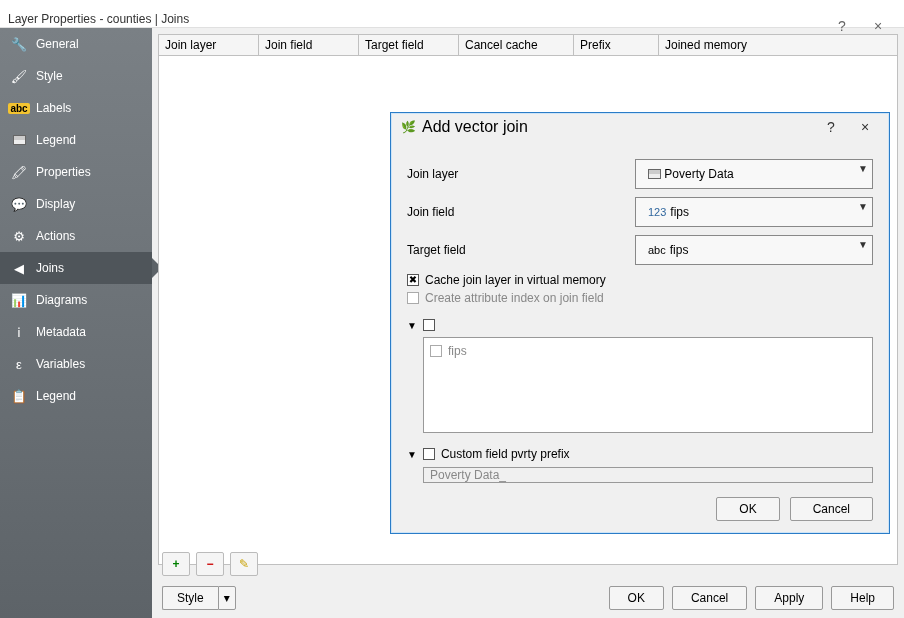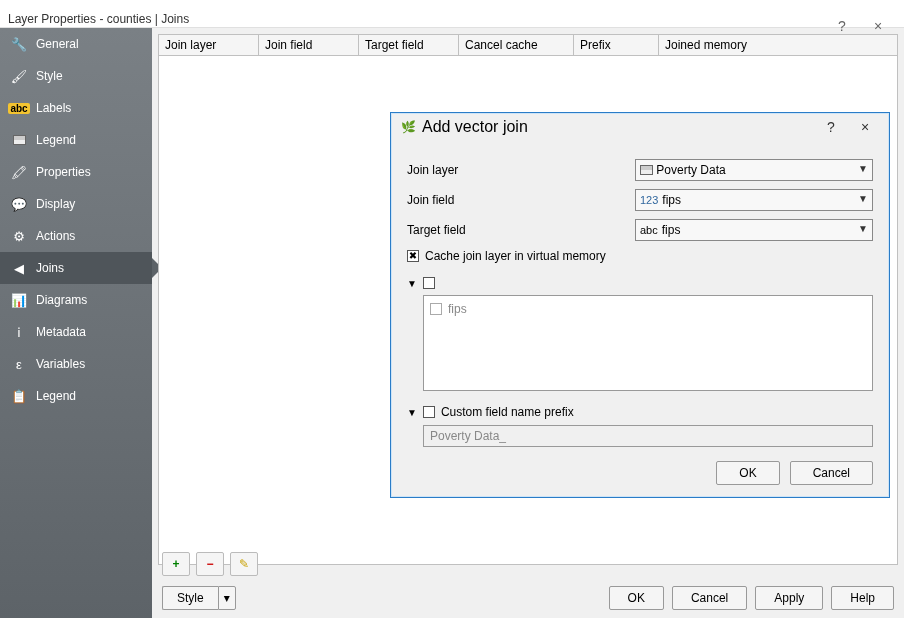--- a/index.html
+++ b/index.html
@@ -25,32 +25,32 @@
   .style-split .main-btn { padding:0 14px; border-right:none; border-radius:2px 0 0 2px; }
   .style-split .drop-btn { width:18px; padding:0; border-radius:0 2px 2px 0; }
   
   .dialog { position:absolute; left:238px; top:84px; width:500px; background:#f0f0f0; border:1px solid #2a7cc7; box-shadow:0 0 0 1px #cde4f7 inset; }
   .dlg-title { height:28px; display:flex; align-items:center; padding:0 10px; gap:6px; }
   .dlg-title .t { flex:1; font-size:16px; }
   .dlg-title .wbtn2 { width:28px; text-align:center; color:#333; cursor:pointer; font-size:14px; }
   .dlg-body { padding:10px 16px 12px 16px; }
   .row { display:flex; align-items:center; margin:8px 0; gap:8px; }
   .row label { width:220px; font-size:12px; }
-  .combo { flex:1; height:22px; border:1px solid #888; background:#f8f8f8; display:flex; align-items:center; padding:0 4px; cursor:pointer; position:relative; }
+  .combo { flex:1; height:30px; border:1px solid #888; background:#f8f8f8; display:flex; align-items:center; padding:0 12px; cursor:pointer; position:relative; }
   .combo .pfx { font-weight:normal; margin-right:4px; color:#31679e; font-size:11px; }
   .combo .arrow { position:absolute; right:4px; top:3px; font-size:10px; color:#333; }
   .chk-row { display:flex; align-items:center; gap:6px; margin:4px 0 2px 0; }
   .chk { width:12px; height:12px; border:1px solid #555; display:inline-flex; align-items:center; justify-content:center; font-size:10px; line-height:1; background:#fff; }
   .chk.disabled { color:#aaa; border-color:#aaa; }
   .disabled-text { color:#888; }
   .expand-row { display:flex; align-items:center; gap:6px; margin-top:14px; }
   .tri { font-size:10px; cursor:pointer; }
   .fields-box { margin:6px 0 0 16px; border:1px solid #999; background:#fff; height:96px; padding:4px 6px; color:#888; }
   .fields-box .f { display:flex; align-items:center; gap:6px; margin:2px 0; }
-  .prefix-input { margin:6px 0 0 16px; width:calc(100% - 16px); height:22px; border:1px solid #999; background:#f0f0f0; padding:0 6px; color:#888; }
+  .prefix-input { margin:6px 0 0 16px; width:calc(100% - 16px); height:16px; border:1px solid #999; background:#f0f0f0; padding:0 6px; color:#888; }
   .dlg-buttons { display:flex; justify-content:flex-end; gap:10px; margin-top:14px; }
   .dlg-buttons button { height:24px; border:1px solid #999; background:#f5f5f5; border-radius:2px; padding:0 22px; cursor:pointer; font-size:12px; }
   
   .abc { background:#f4c430; color:#000; padding:0 2px; border-radius:2px; font-size:10px; font-weight:bold; }
   .tbl-icon { width:13px; height:10px; border:1px solid #666; background:linear-gradient(#ccc 50%, #eee 50%); display:inline-block; }
 </style>
 </head>
 <body>
 
 <div class="titlebar">
@@ -180,36 +180,40 @@
             <span class="pfx" style="color:#000">abc</span>
             <span>fips</span>
             <span class="arrow">▼</span>
           </div>
         </div>
 
         <div class="chk-row">
           <span class="chk">✖</span>
           <span>Cache join layer in virtual memory</span>
         </div>
+        <div class="chk-row">
+          <span class="chk disabled"></span>
+          <span class="disabled-text">Create attribute index on join field</span>
+        </div>
 
         <div class="expand-row">
           <span class="tri">▼</span>
           <span class="chk"></span>
         </div>
         <div class="fields-box">
           <div class="f">
               <span class="chk disabled"></span>
               <span>fips</span>
             </div>
         </div>
 
         <div class="expand-row">
           <span class="tri">▼</span>
           <span class="chk"></span>
-          <span>Custom field name prefix</span>
+          <span>Custom field pvrty prefix</span>
         </div>
         <input class="prefix-input" disabled="" value="Poverty Data_" style="">
 
         <div class="dlg-buttons">
           <button>OK</button>
           <button>Cancel</button>
         </div>
       </div>
     </div>
 

